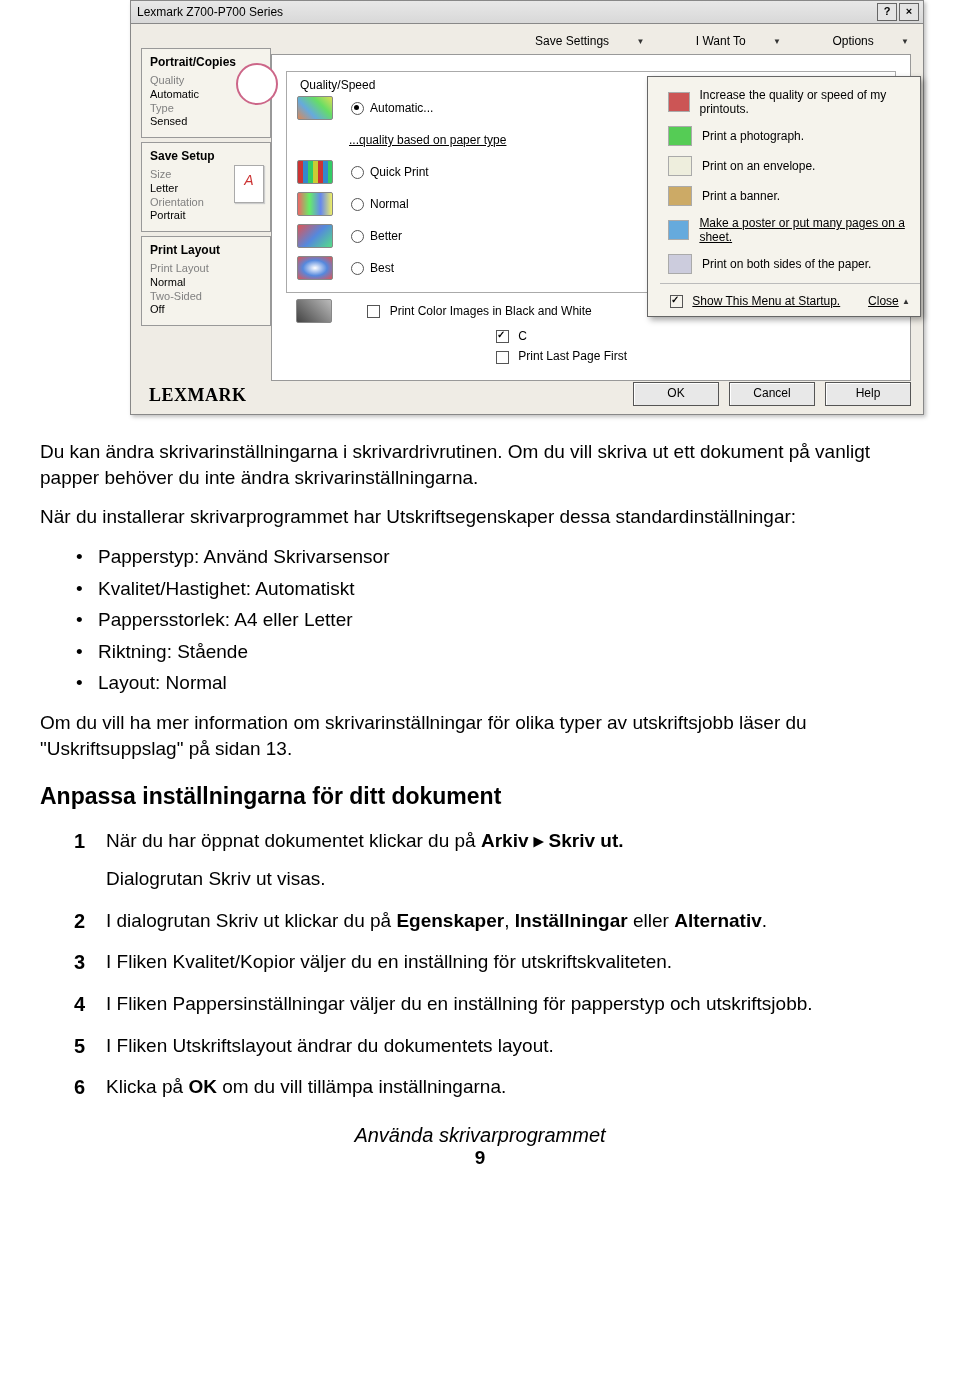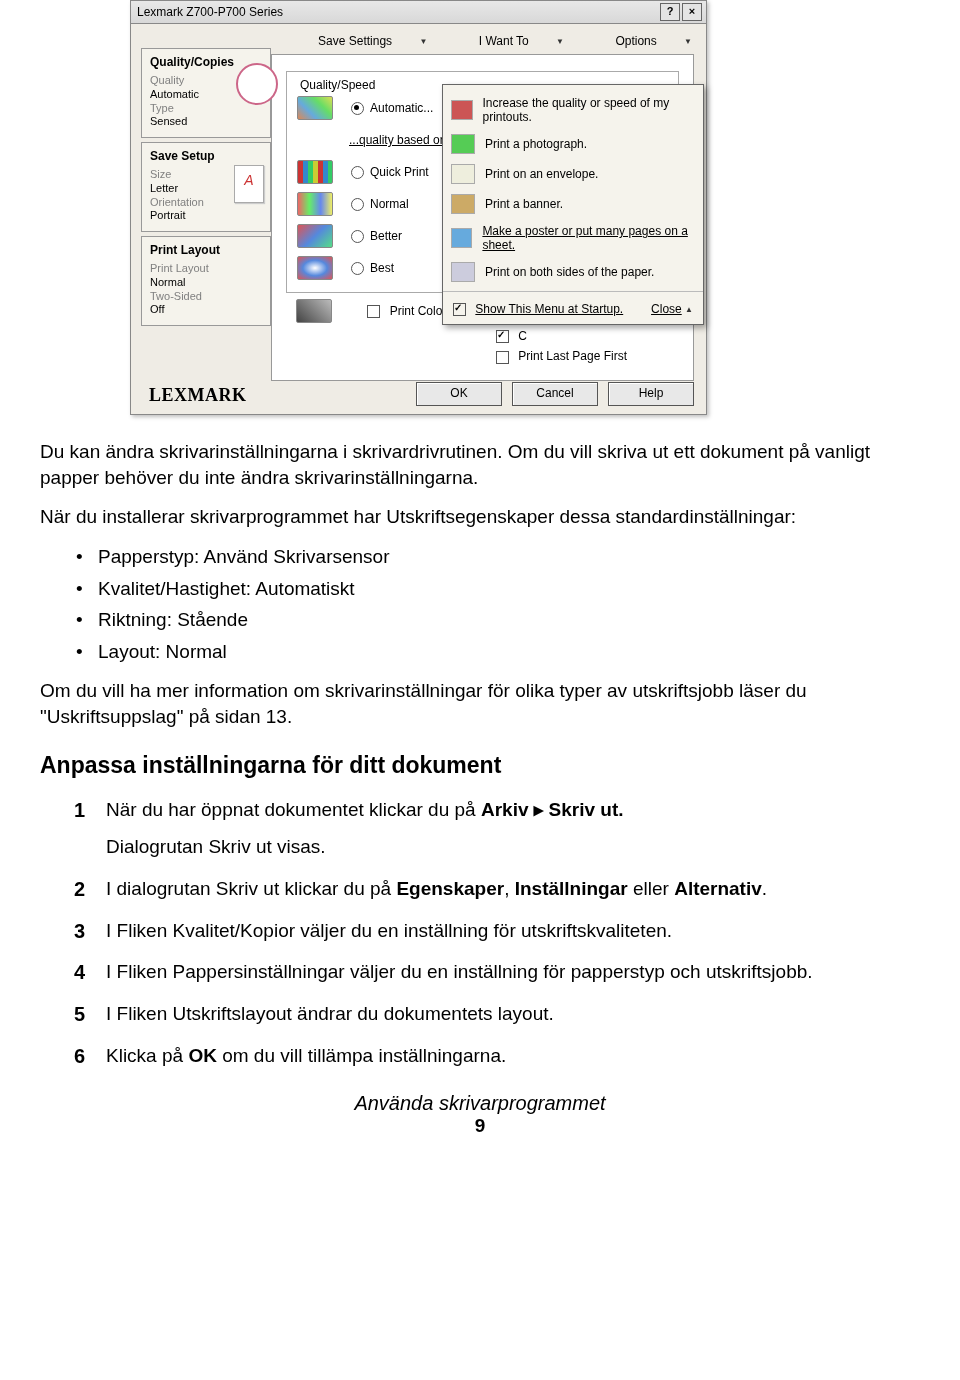--- a/index.html
+++ b/index.html
@@ -17,21 +17,21 @@
     font-style: italic;
     font-weight: bold;
     font-size: 26px;
     margin: 10px 0 12px 0;
     font-family: "Times New Roman", serif;
   }
 
   
   .dialog-wrap {
     margin-left: 90px;
-    width: 577px;
+    width: 794px;
     box-shadow: 2px 2px 4px rgba(0,0,0,0.25);
   }
   .titlebar {
     background: linear-gradient(#e8e8e8,#d8d8d8);
     border: 1px solid #888;
     height: 22px;
     display: flex;
     align-items: center;
     padding: 0 4px;
     font-size: 12px;
@@ -149,28 +149,28 @@
     font-weight:bold;
   }
   .link { color:#000; text-decoration: underline; cursor:pointer; }
   .below-chk {
     margin-left: 10px;
     margin-top: 6px;
   }
   .below-chk div { margin-bottom: 6px; }
   .overlay-menu {
     position: absolute;
-    top: 60px;
+    top: 52px;
     right: 2px;
     width: 260px;
     background: #f5f3ec;
     border: 1px solid #666;
     box-shadow: 3px 3px 6px rgba(0,0,0,0.35);
     font-size: 12px;
-    padding: 6px 0 0 0;
+    padding: 6px 0 0 12px;
     z-index: 5;
     margin-left: 40px;
   }
   .ov-row {
     display: flex;
     align-items: center;
     padding: 5px 8px;
   }
   .ov-icon {
     width: 22px; height: 18px;
@@ -273,21 +273,21 @@
     <div class="dialog-body">
       <div class="topmenus">
         <span><span>Save Settings</span> <span class="tri">▼</span></span>
         <span><span>I Want To</span> <span class="tri">▼</span></span>
         <span><span>Options</span> <span class="tri">▼</span></span>
       </div>
 
       <div class="main-row">
         <div class="left-tabs">
           <div class="tab-card">
-            <div class="tab-title">Quality/Copies</div>
+            <div class="tab-title">Portrait/Copies</div>
             <div class="greylbl">Quality</div>
             <div>Automatic</div>
             <div class="greylbl">Type</div>
             <div>Sensed</div>
           </div>
           <div class="tab-card" style="position:relative">
             <div class="tab-title">Save Setup</div>
             <div class="greylbl">Size</div>
             <div>Letter</div>
             <div class="greylbl">Orientation</div>
@@ -402,20 +402,21 @@
       </div>
     </div>
   </div>
 
   <div class="body-text">
     <p>Du kan ändra skrivarinställningarna i skrivardrivrutinen. Om du vill skriva ut ett dokument på vanligt papper behöver du inte ändra skrivarinställningarna.</p>
     <p>När du installerar skrivarprogrammet har Utskriftsegenskaper dessa standardinställningar:</p>
     <ul class="ul-bullets">
       <li>Papperstyp: Använd Skrivarsensor</li>
       <li>Kvalitet/Hastighet: Automatiskt</li>
+      <li>Pappersstorlek: A4 eller Letter</li>
       <li>Riktning: Stående</li>
       <li>Layout: Normal</li>
     </ul>
     <p>Om du vill ha mer information om skrivarinställningar för olika typer av utskriftsjobb läser du "Uskriftsuppslag" på sidan 13.</p>
 
     <div class="sub-heading">Anpassa inställningarna för ditt dokument</div>
 
     <ol class="ol-steps">
       <li>
         <span>När du har öppnat dokumentet klickar du på </span><span class="b">Arkiv</span><span class="arrow"> ▸ </span><span class="b">Skriv ut.</span>

